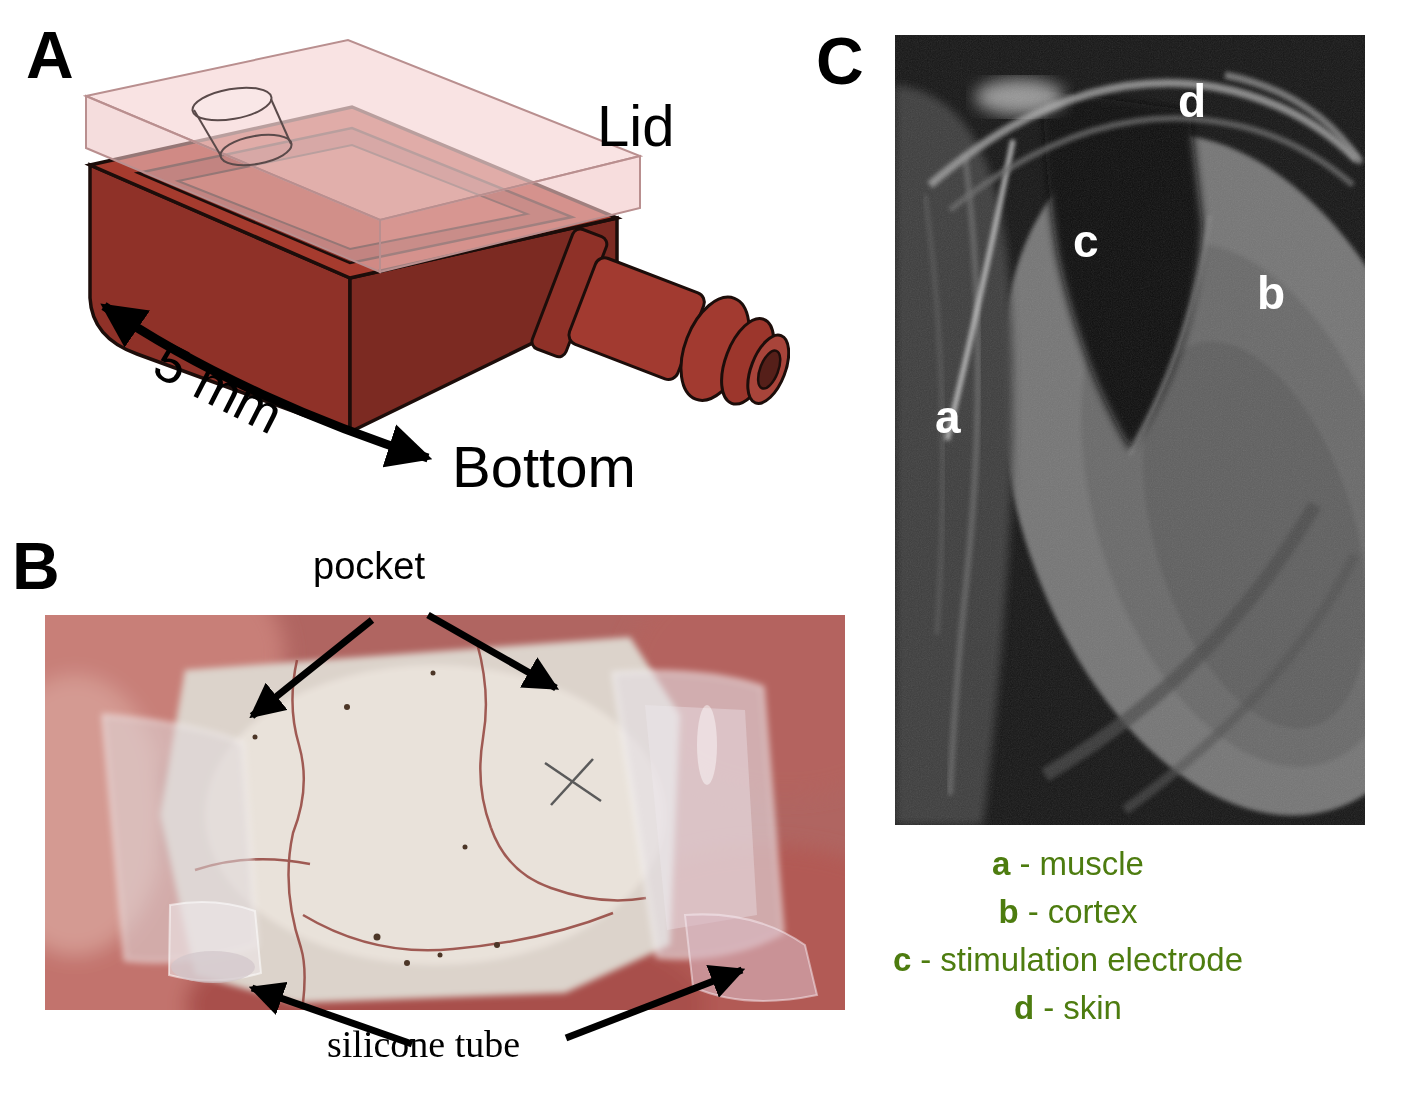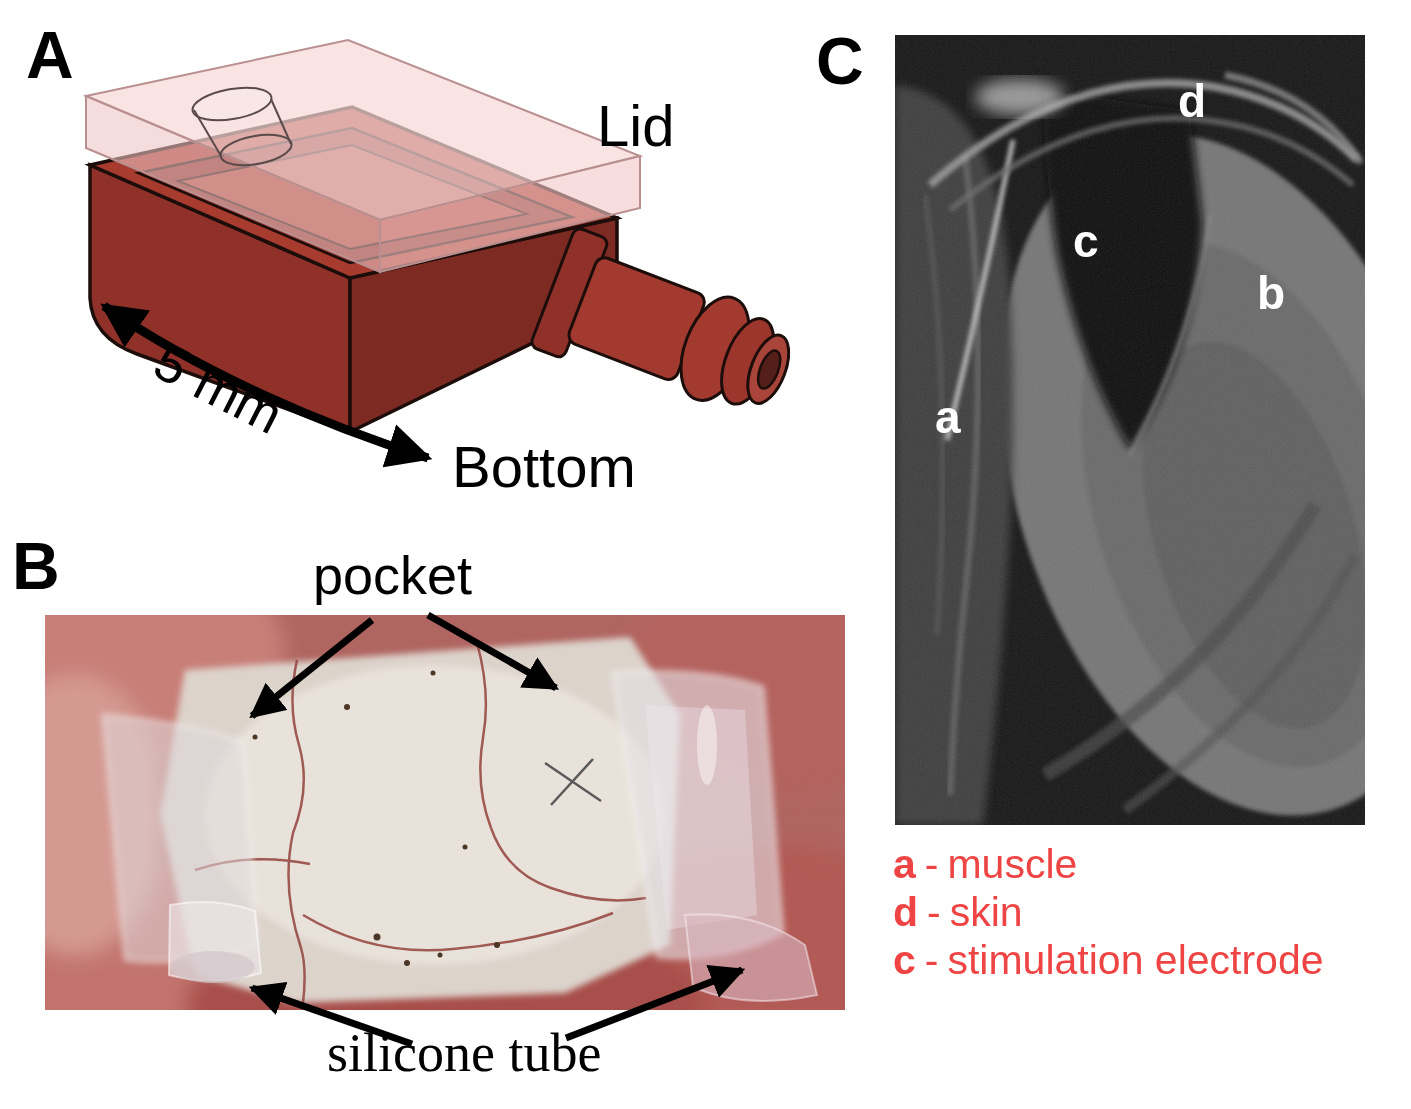--- a/index.html
+++ b/index.html
@@ -1,26 +1,26 @@
 <!DOCTYPE html>
 <html><head>
 <meta charset="utf-8">
 <style>
   * { margin:0; padding:0; box-sizing:border-box; }
   html,body { background:#ffffff; }
   body { font-family:"Liberation Sans", sans-serif; color:#000; }
   #fig { position:relative; width:1411px; height:1109px; background:#fff; overflow:hidden; }
   .abs { position:absolute; }
   .panel-letter { position:absolute; font-weight:bold; font-size:66px; line-height:1; color:#000; }
-  .fig-label { position:absolute; font-size:54px; line-height:1.1; color:#000; white-space:nowrap; }
+  .fig-label { position:absolute; font-size:38px; line-height:1.1; color:#000; white-space:nowrap; }
   .photo-wrap { position:absolute; overflow:hidden; }
   svg { display:block; }
   svg text { font-family:"Liberation Sans","DejaVu Sans",sans-serif; }
   .legend { position:absolute; }
-  .legend-row { font-size:41px; line-height:48px; color:#ef4444; white-space:nowrap; }
+  .legend-row { font-size:33px; line-height:48px; color:#4d7c0f; white-space:nowrap;text-align:center; }
   .legend-key { font-weight:bold; }
   .legend-sep { margin:0 9px; }
 </style>
 </head>
 <body>
 
 <div id="fig">
 
   <div class="panel-letter" style="left:26px; top:22px;">A</div>
 
@@ -190,20 +190,23 @@
     <text x="178" y="222" font-size="46" font-weight="bold" fill="#ffffff">c</text>
     <text x="362" y="274" font-size="46" font-weight="bold" fill="#ffffff">b</text>
     <text x="283" y="82" font-size="46" font-weight="bold" fill="#ffffff">d</text>
   </svg>
 
   <div class="legend" style="left:893px; top:840px;">
     <div class="legend-row">
       <span class="legend-key">a</span><span class="legend-sep">-</span><span class="legend-desc">muscle</span>
     </div>
     <div class="legend-row">
+      <span class="legend-key">b</span><span class="legend-sep">-</span><span class="legend-desc">cortex</span>
+    </div>
+    <div class="legend-row">
+      <span class="legend-key">c</span><span class="legend-sep">-</span><span class="legend-desc">stimulation electrode</span>
+    </div>
+    <div class="legend-row">
       <span class="legend-key">d</span><span class="legend-sep">-</span><span class="legend-desc">skin</span>
     </div>
-    <div class="legend-row">
-      <span class="legend-key">c</span><span class="legend-sep">-</span><span class="legend-desc">stimulation electrode</span>
-    </div>
   </div>
 
 </div>
 
 </body></html>

